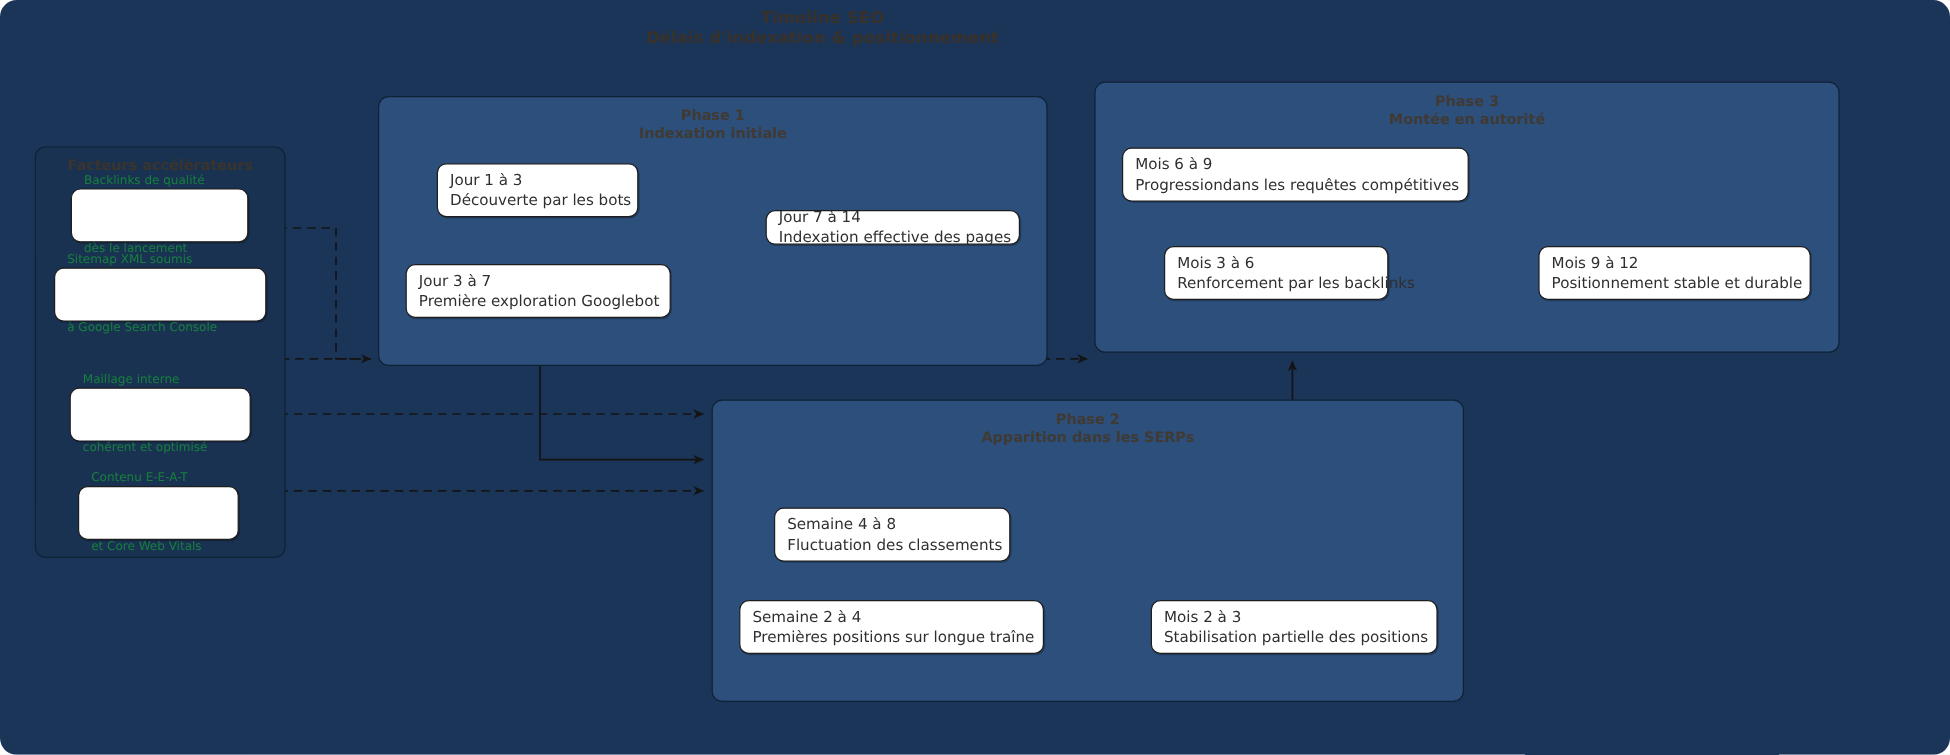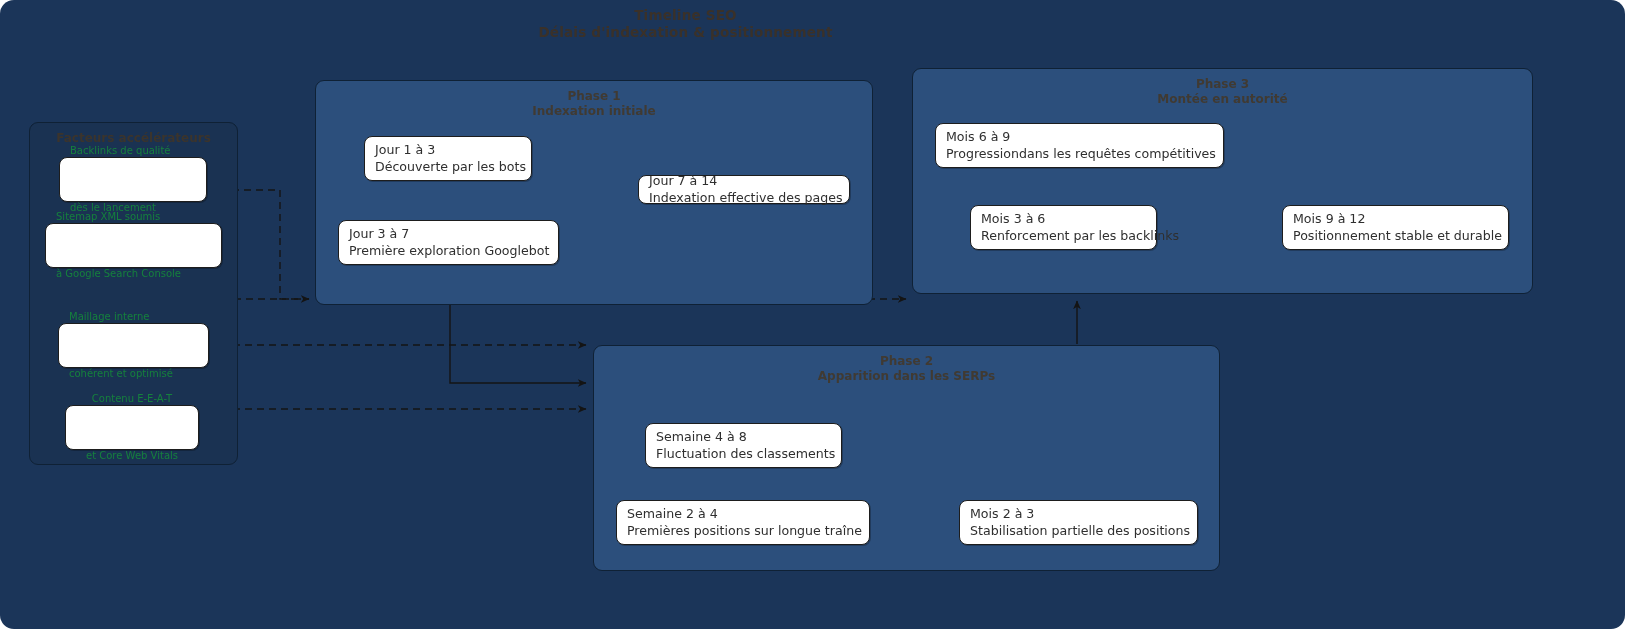--- a/index.html
+++ b/index.html
@@ -131,21 +131,21 @@
   <div class="fcard" style="left:58px;top:323px;width:151px;height:45px;">
     <span class="l1">Maillage interne</span>
     <span class="l2">cohérent et optimisé</span>
   </div>
 
   <div class="fcard" style="left:45px;top:223px;width:177px;height:45px;">
     <span class="l1">Sitemap XML soumis</span>
     <span class="l2">à Google Search Console</span>
   </div>
 
-  <div class="fcard" style="left:65px;top:405px;width:134px;height:45px;align-items:center;">
+  <div class="fcard" style="left:65px;top:405px;width:134px;height:45px;">
     <span class="l1">Contenu E-E-A-T</span>
     <span class="l2">et Core Web Vitals</span>
   </div>
 
   <div class="panel phase" style="left:315px;top:80px;width:558px;height:225px;">
     <div class="panel-title">
       <span>Phase 1</span>
       <span class="sub">Indexation initiale</span>
     </div>
   </div>
@@ -180,21 +180,21 @@
   <div class="card" style="left:970px;top:205px;width:187px;height:45px;">
     <span class="l1">Mois 3 à 6</span>
     <span class="l2">Renforcement par les backlinks</span>
   </div>
 
   <div class="card" style="left:1282px;top:205px;width:227px;height:45px;">
     <span class="l1">Mois 9 à 12</span>
     <span class="l2">Positionnement stable et durable</span>
   </div>
 
-  <div class="panel phase" style="left:593px;top:345px;width:627px;height:226px;">
+  <div class="panel phase" style="left:593px;top:333px;width:627px;height:252px;">
     <div class="panel-title">
       <span>Phase 2</span>
       <span class="sub">Apparition dans les SERPs</span>
     </div>
   </div>
 
   <div class="card" style="left:645px;top:423px;width:197px;height:45px;">
     <span class="l1">Semaine 4 à 8</span>
     <span class="l2">Fluctuation des classements</span>
   </div>

